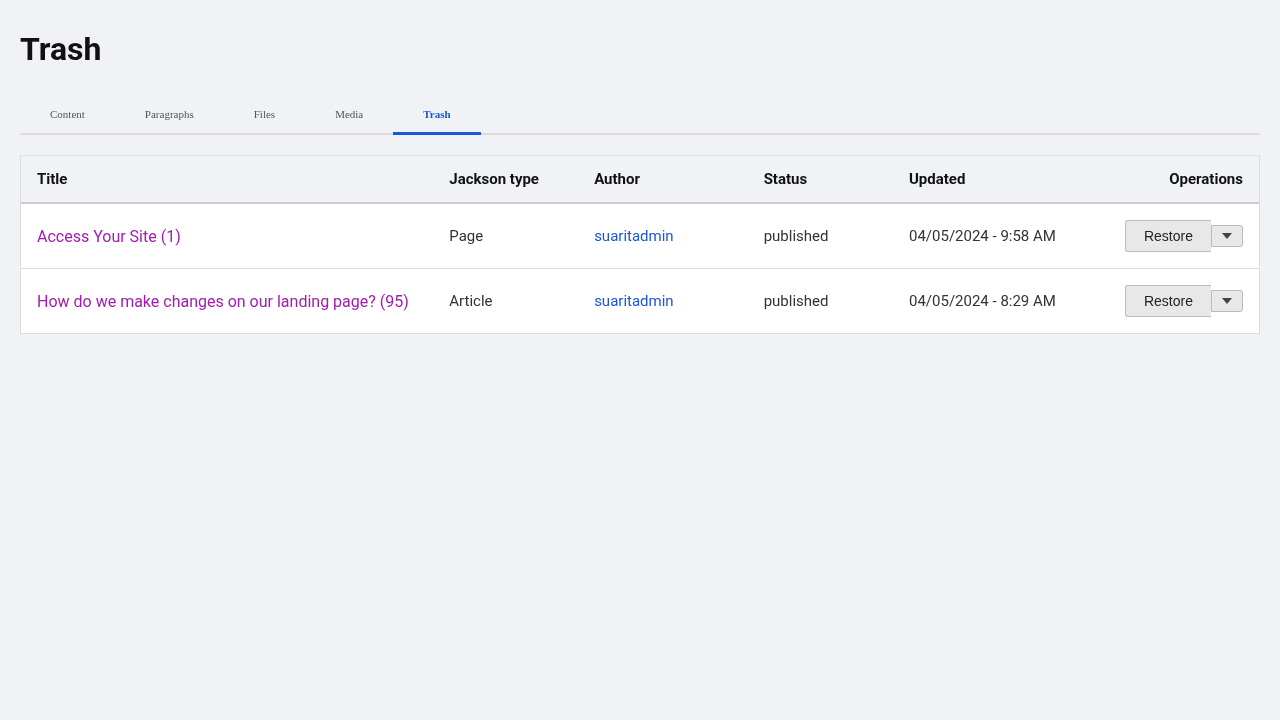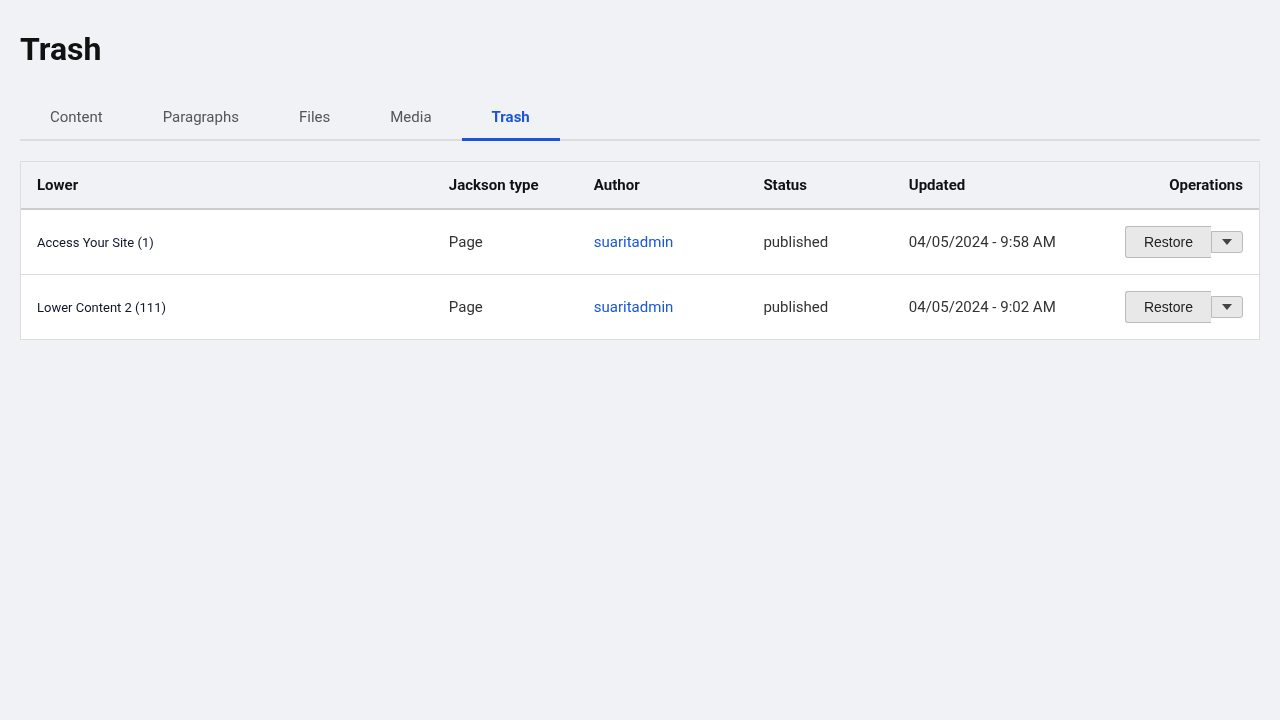--- a/index.html
+++ b/index.html
@@ -32,26 +32,27 @@
     .tabs-container {
       display: flex;
       border-bottom: 2px solid #ddd;
       margin-bottom: 0;
       background-color: #f0f2f5;
     }
 
     .tab-item {
       padding: 12px 30px;
       cursor: pointer;
-      font-size: 15px;
+      font-size: 11px;
       color: #555;
       text-decoration: none;
       border-bottom: 3px solid transparent;
       margin-bottom: -2px;
       font-weight: 400;
+      font-family: Liberation Serif, serif;
     }
 
     .tab-item.active {
       color: #1a56db;
       font-weight: 700;
       border-bottom: 3px solid #1a56db;
     }
 
     .table-container {
       background-color: #fff;
@@ -83,23 +84,23 @@
       border-bottom: 1px solid #ddd;
       font-size: 15px;
       color: #333;
     }
 
     tbody tr:last-child td {
       border-bottom: none;
     }
 
     .content-link {
-      color: #0f172a;
+      color: #a21caf;
       text-decoration: none;
-      font-size: 13px;
+      font-size: 16px;
     }
 
     .author-link {
       color: #1a56db;
       text-decoration: none;
     }
 
     .operations-cell {
       display: flex;
       align-items: center;
@@ -157,21 +158,21 @@
     <a class="tab-item">Paragraphs</a>
     <a class="tab-item">Files</a>
     <a class="tab-item">Media</a>
     <a class="tab-item active">Trash</a>
   </div>
 
   <div class="table-container">
     <table>
       <thead>
         <tr>
-          <th class="col-title">Lower</th>
+          <th class="col-title">Title</th>
           <th class="col-content-type">Jackson type</th>
           <th class="col-author">Author</th>
           <th class="col-status">Status</th>
           <th class="col-updated">Updated</th>
           <th class="col-operations">Operations</th>
         </tr>
       </thead>
       <tbody>
         <tr>
           <td>
@@ -187,28 +188,28 @@
             <div class="operations-cell">
               <button class="restore-btn">Restore</button>
               <button class="dropdown-btn">
                 <span class="chevron-down"></span>
               </button>
             </div>
           </td>
         </tr>
         <tr>
           <td>
-            <a class="content-link">Lower Content 2 (111)</a>
-          </td>
-          <td>Page</td>
+            <a class="content-link">How do we make changes on our landing page? (95)</a>
+          </td>
+          <td>Article</td>
           <td>
             <a class="author-link">suaritadmin</a>
           </td>
           <td>published</td>
-          <td>04/05/2024 - 9:02 AM</td>
+          <td>04/05/2024 - 8:29 AM</td>
           <td>
             <div class="operations-cell">
               <button class="restore-btn">Restore</button>
               <button class="dropdown-btn">
                 <span class="chevron-down"></span>
               </button>
             </div>
           </td>
         </tr>
       </tbody>

